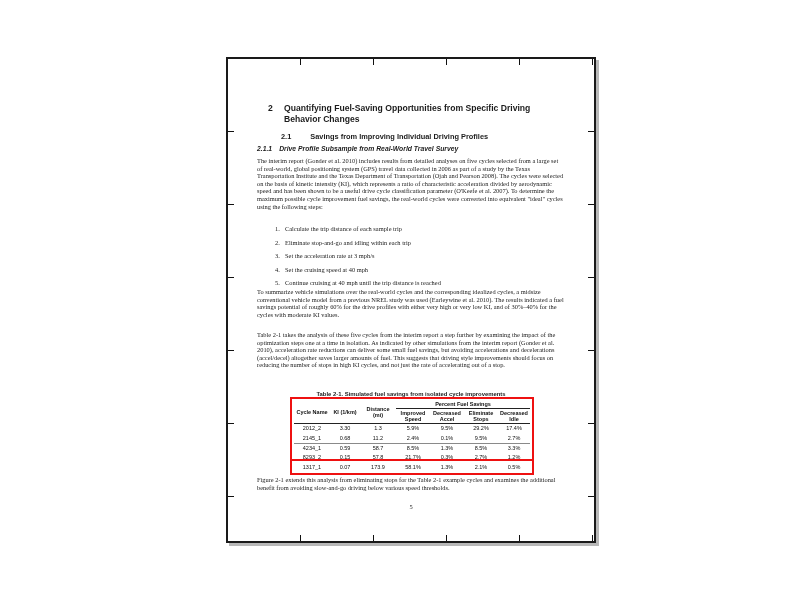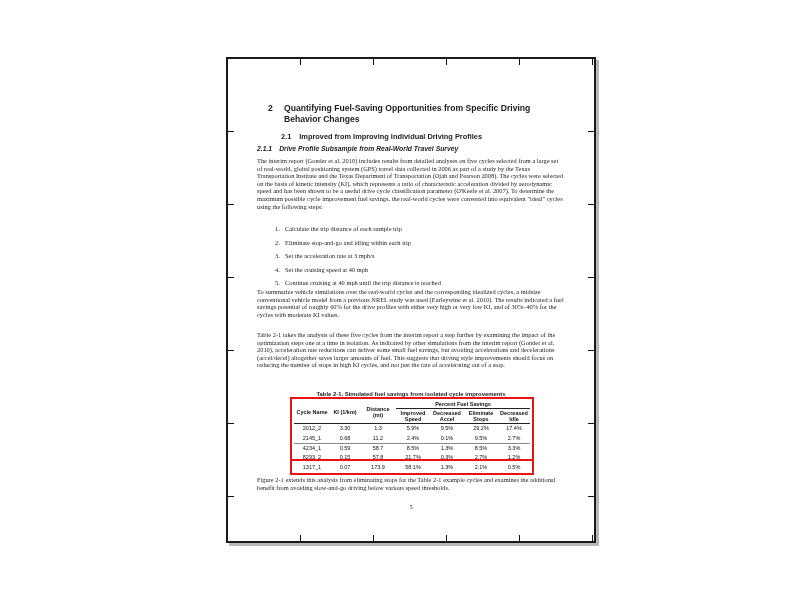--- a/index.html
+++ b/index.html
@@ -20,21 +20,21 @@
     background:repeating-linear-gradient(to right, transparent 0, transparent 72px, #111 72px, #111 73px);}
   .ticks-left{left:0;top:0;bottom:0;width:6px;
     background:repeating-linear-gradient(to bottom, transparent 0, transparent 72px, #111 72px, #111 73px);}
   .ticks-right{right:0;top:0;bottom:0;width:6px;
     background:repeating-linear-gradient(to bottom, transparent 0, transparent 72px, #111 72px, #111 73px);}
 
   .blk{position:absolute;}
   .h1{left:40px;top:44px;width:292px;display:flex;
       font-family:"Liberation Sans",sans-serif;font-weight:bold;font-size:8.6px;line-height:11px;}
   .h1 .num{width:16px;flex:none;}
-  .h2{left:29px;top:73px;display:flex;gap:8px;
+  .h2{left:29px;top:73px;display:flex;gap:19px;
       font-family:"Liberation Sans",sans-serif;font-weight:bold;font-size:7.4px;padding-left:24px;}
   .h3{left:29px;top:86px;display:flex;gap:7px;
       font-family:"Liberation Sans",sans-serif;font-weight:bold;font-style:italic;font-size:6.8px;}
   .para{left:29px;width:308px;font-size:6.4px;line-height:7.6px;text-align:left;}
   .p1{top:98px;}
   .p2{top:229px;}
   .p3{top:272px;}
   .p4{top:417px;}
   .list{left:47px;top:166px;width:280px;font-size:6.4px;}
   .list .li{display:flex;margin-bottom:6.2px;line-height:7.4px;}
@@ -65,21 +65,21 @@
   <div class="ticks ticks-left"></div>
   <div class="ticks ticks-right"></div>
 
   <div class="blk h1">
     <span class="num">2</span>
     <span>Quantifying Fuel-Saving Opportunities from Specific Driving Behavior Changes</span>
   </div>
 
   <div class="blk h2">
     <span>2.1</span>
-    <span>Improved from Improving Individual Driving Profiles</span>
+    <span>Savings from Improving Individual Driving Profiles</span>
   </div>
 
   <div class="blk h3">
     <span>2.1.1</span>
     <span>Drive Profile Subsample from Real-World Travel Survey</span>
   </div>
 
   <div class="blk para p1">The interim report (Gonder et al. 2010) includes results from detailed analyses on five cycles selected from a large set of real-world, global positioning system (GPS) travel data collected in 2006 as part of a study by the Texas Transportation Institute and the Texas Department of Transportation (Ojah and Pearson 2008). The cycles were selected on the basis of kinetic intensity (KI), which represents a ratio of characteristic acceleration divided by aerodynamic speed and has been shown to be a useful drive cycle classification parameter (O'Keefe et al. 2007). To determine the maximum possible cycle improvement fuel savings, the real-world cycles were converted into equivalent "ideal" cycles using the following steps:</div>
 
   <div class="blk list">

